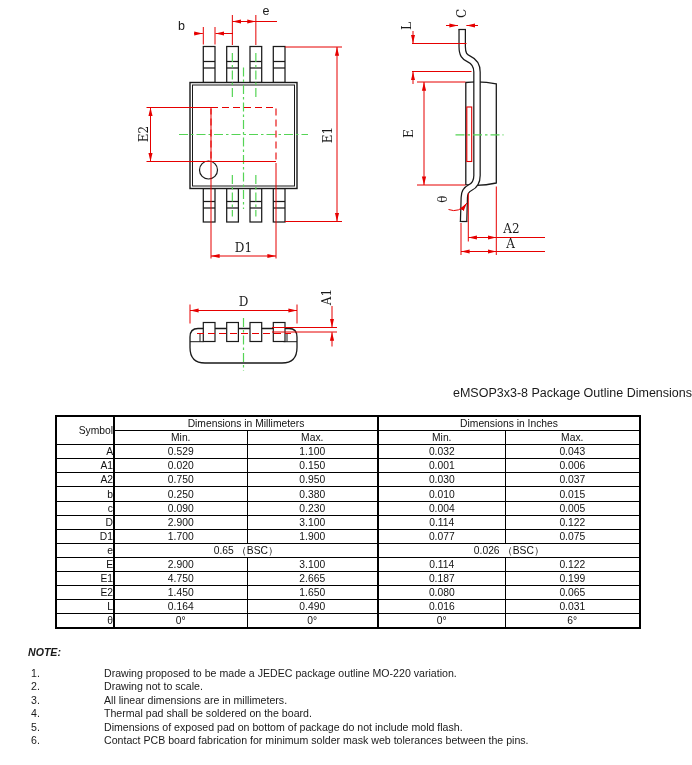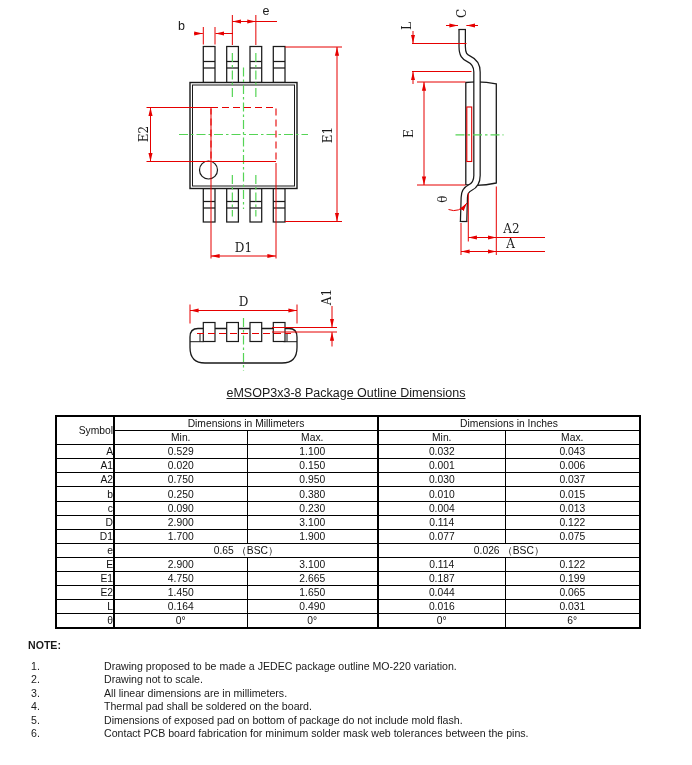--- a/index.html
+++ b/index.html
@@ -1,28 +1,28 @@
 <!DOCTYPE html>
 <html><head>
 <meta charset="utf-8">
 <style>
   html,body{margin:0;padding:0;background:#fff;}
   body{width:692px;height:765px;position:relative;font-family:"Liberation Sans",sans-serif;color:#111;}
   .page{position:absolute;inset:0;background:#fff;overflow:hidden;}
   svg.drawing{position:absolute;top:0;left:0;}
   .dim-label{font-family:"DejaVu Serif",serif;font-size:12px;fill:#1a1a1a;}
   .dim-label-sans{font-family:"Liberation Sans",sans-serif;font-size:12.5px;fill:#1a1a1a;}
-  .doc-title{position:absolute;top:386px;left:0;width:692px;text-align:center;font-size:12.5px;color:#1a1a1a;text-decoration:underline;}
+  .doc-title{position:absolute;top:386px;left:0;width:692px;text-align:right;font-size:12.5px;color:#1a1a1a;}
   .tbl-wrap{position:absolute;top:415px;left:55px;}
   table{border-collapse:collapse;table-layout:fixed;width:584px;font-size:10.3px;border:2px solid #000;}
   th,td{border:1px solid #000;height:13.1px;line-height:13px;padding:0;text-align:center;font-weight:400;white-space:nowrap;overflow:hidden;}
   th.sym,td.sym{border-right:2px solid #000;text-align:right;}
   th.sec-end,td.sec-end{border-right:2px solid #000;}
   .notes{position:absolute;top:639px;left:28px;width:655px;font-size:10.6px;color:#1a1a1a;}
-  .notes-heading{font-weight:bold;margin:0 0 9px 0;}
+  .notes-heading{font-weight:bold;margin:7px 0 9px 0;font-style:italic;}
   .note-item{display:flex;line-height:13.4px;padding-left:3px;}
   .note-num{flex:0 0 25px;}
   .note-text{flex:1;padding-left:48px;}
 </style>
 </head>
 <body>
 
 <div class="page">
 
   <svg class="drawing" width="692" height="410" viewBox="0 0 692 410">
@@ -260,21 +260,21 @@
             <td>0.250</td>
             <td class="sec-end">0.380</td>
             <td>0.010</td>
             <td>0.015</td>
           </tr>
           <tr>
             <td class="sym">c</td>
             <td>0.090</td>
             <td class="sec-end">0.230</td>
             <td>0.004</td>
-            <td>0.013</td>
+            <td>0.005</td>
           </tr>
           <tr>
             <td class="sym">D</td>
             <td>2.900</td>
             <td class="sec-end">3.100</td>
             <td>0.114</td>
             <td>0.122</td>
           </tr>
           <tr>
             <td class="sym">D1</td>
@@ -299,21 +299,21 @@
             <td class="sym">E1</td>
             <td>4.750</td>
             <td class="sec-end">2.665</td>
             <td>0.187</td>
             <td>0.199</td>
           </tr>
           <tr>
             <td class="sym">E2</td>
             <td>1.450</td>
             <td class="sec-end">1.650</td>
-            <td>0.044</td>
+            <td>0.080</td>
             <td>0.065</td>
           </tr>
           <tr>
             <td class="sym">L</td>
             <td>0.164</td>
             <td class="sec-end">0.490</td>
             <td>0.016</td>
             <td>0.031</td>
           </tr>
           <tr>

